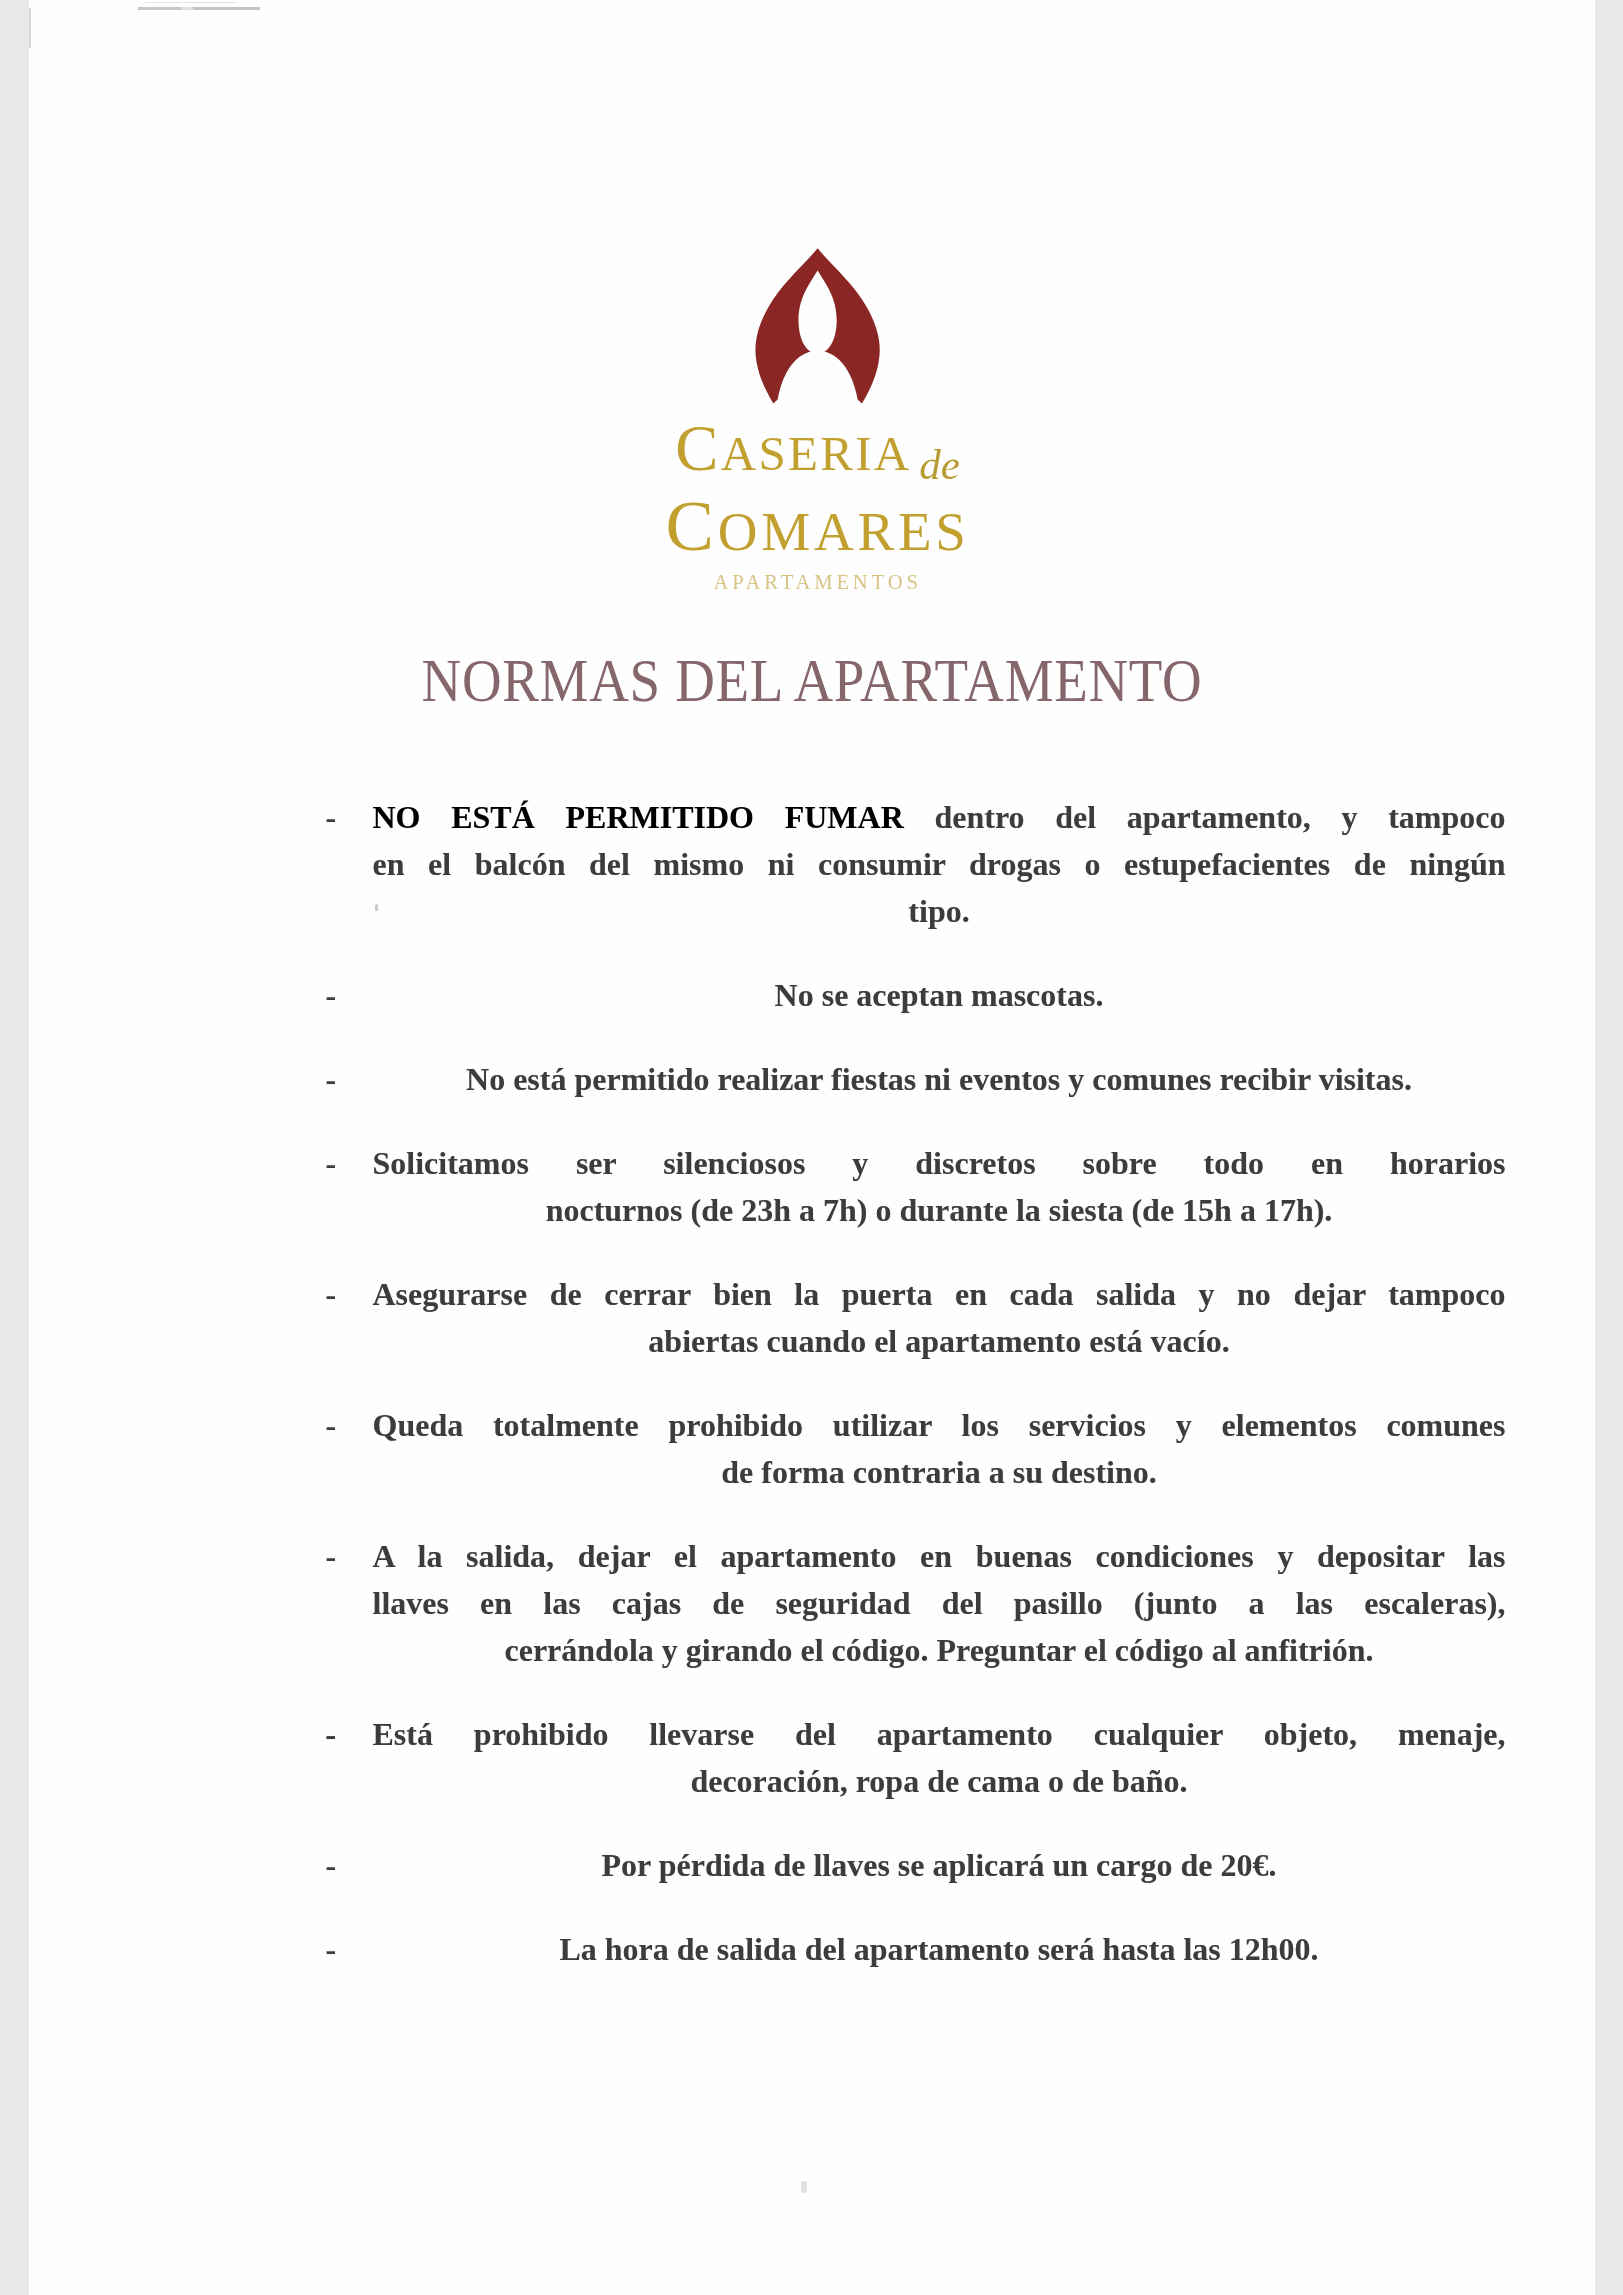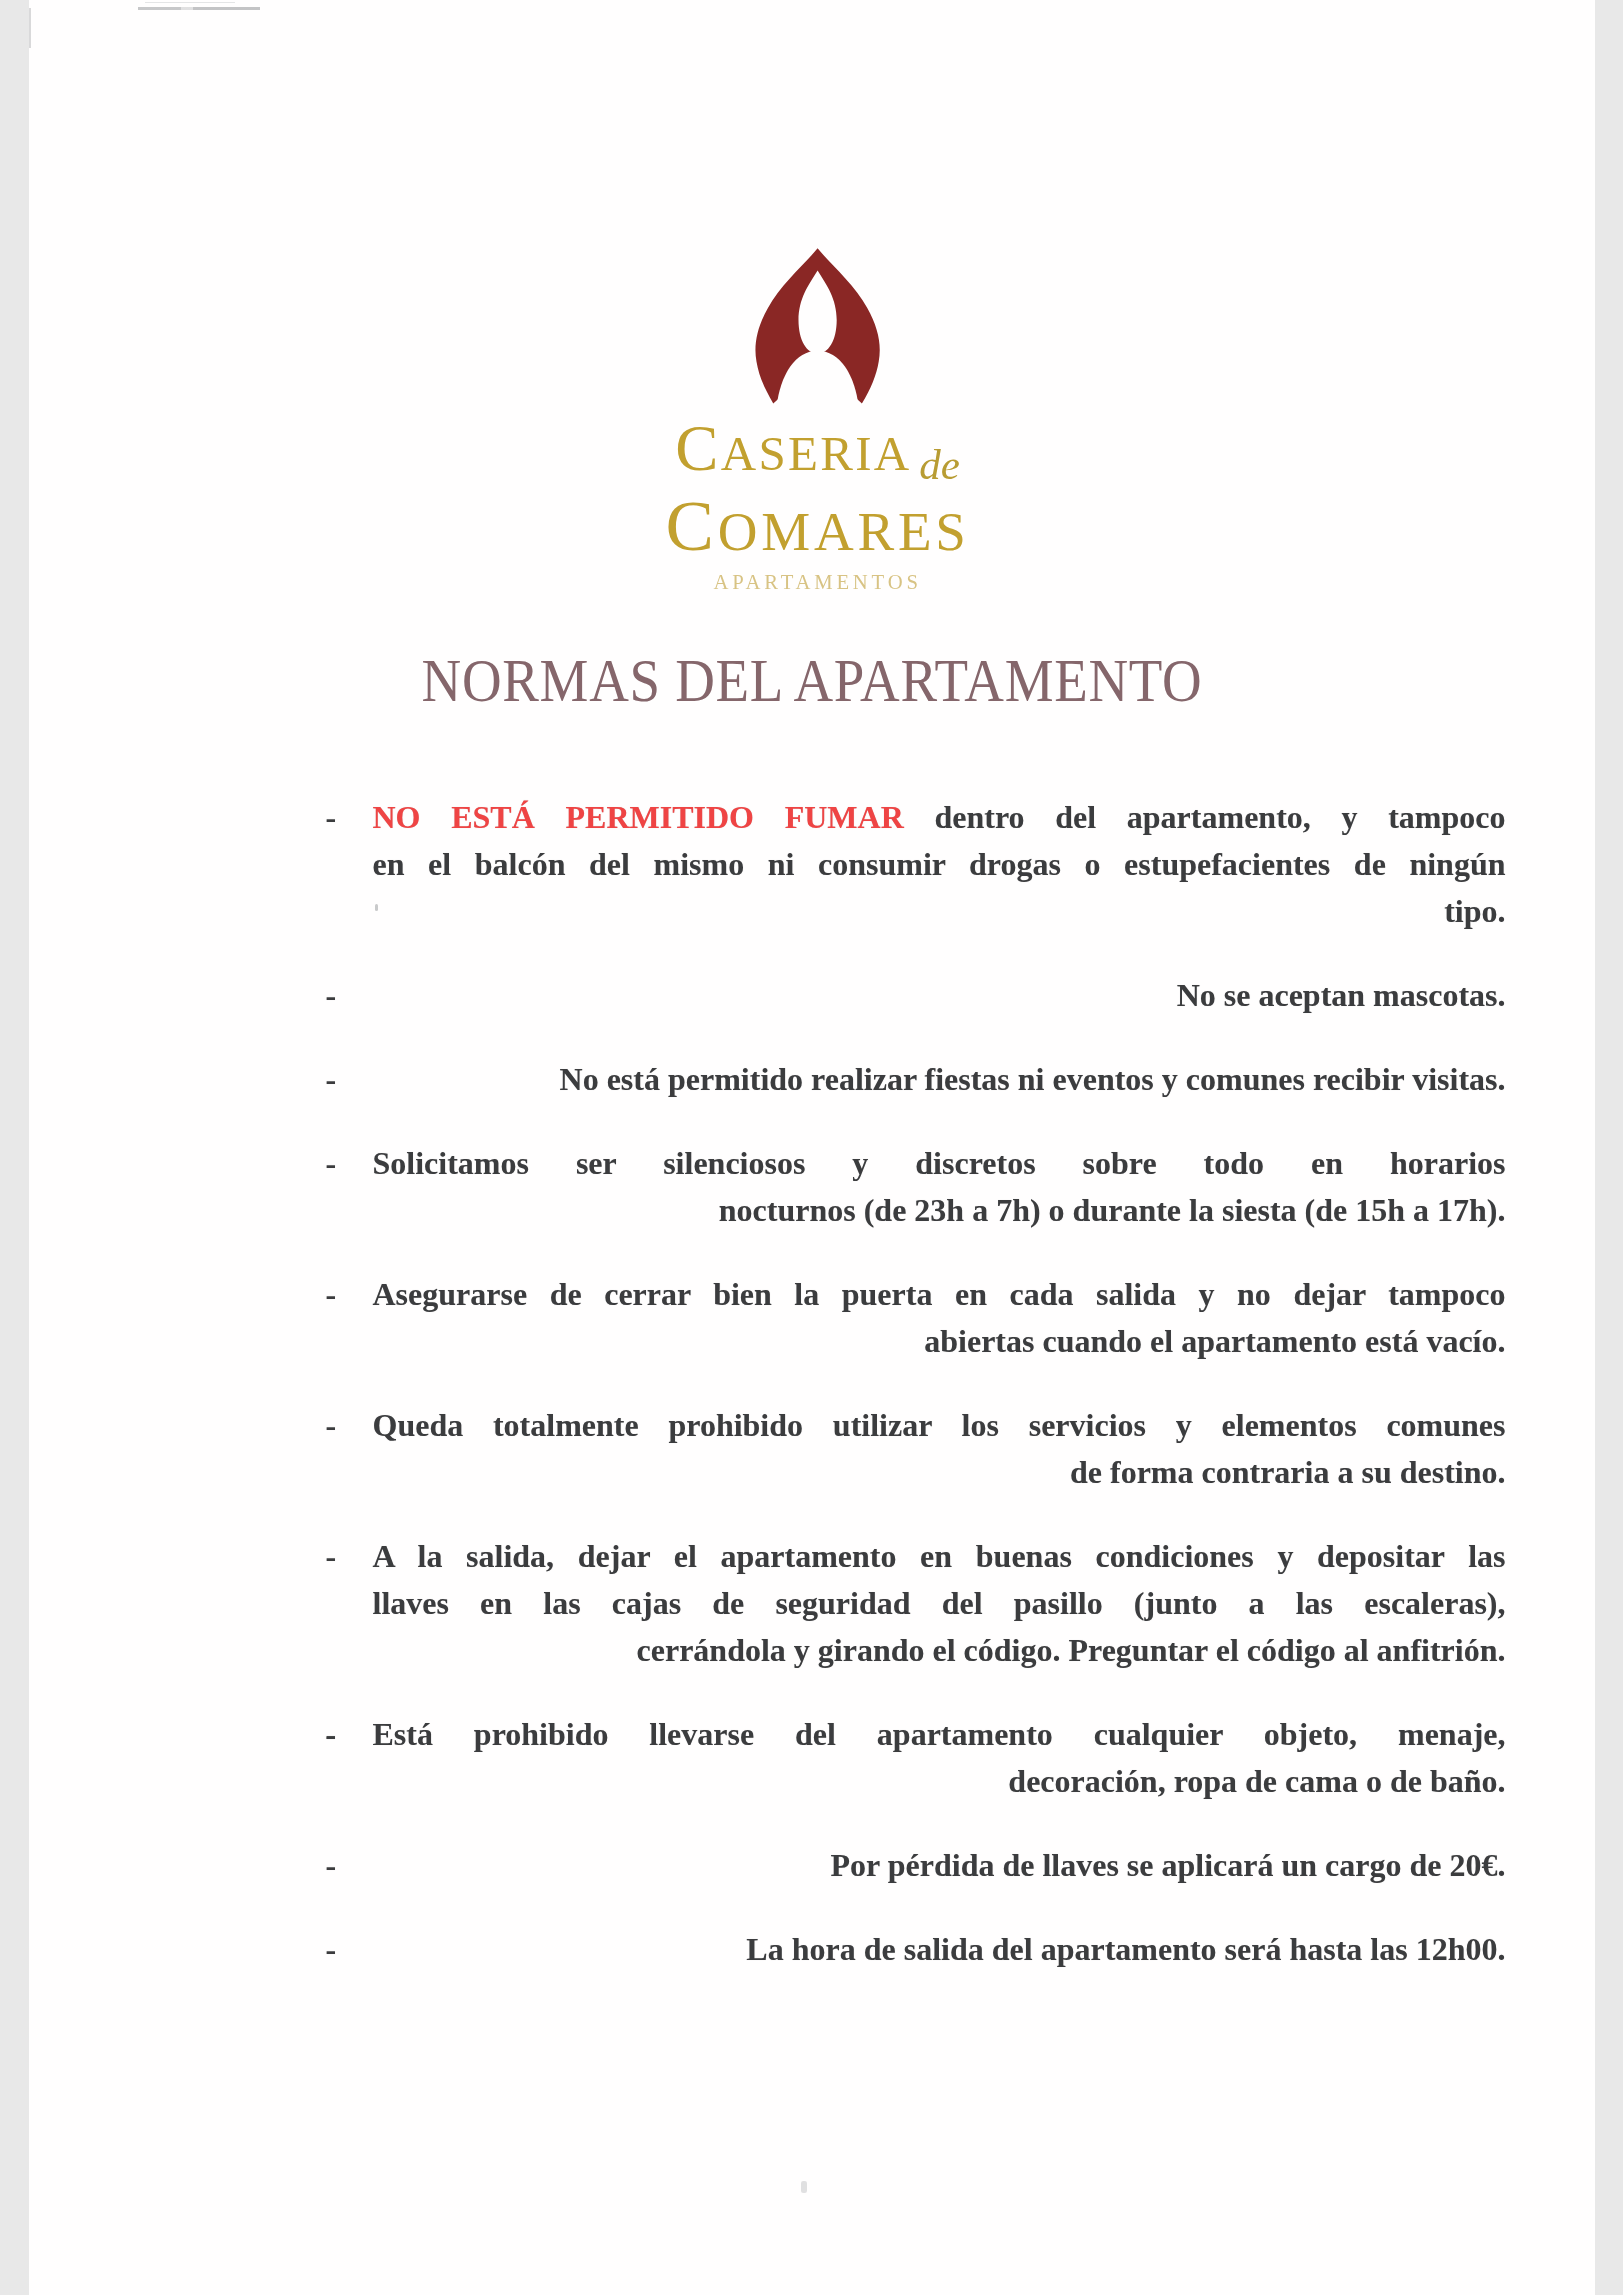--- a/index.html
+++ b/index.html
@@ -40,23 +40,23 @@
   }
 
   
   .rules {
     position:absolute; left:297px; top:794px; width:1180px;
     font-weight:bold; font-size:32px; line-height:47px; color:#3b3c3e;
     text-shadow:0 0 0.8px rgba(70,70,72,.25);
   }
   .rule { position:relative; padding-left:47px; margin-bottom:37px; }
   .dash { position:absolute; left:0; top:0; }
-  .line { text-align:right; white-space:nowrap; }
+  .line { text-align:center; white-space:nowrap; }
   .line.j { text-align:justify; text-align-last:justify; white-space:normal; }
-  .hl { color:#ef4444; }
+  .hl { color:#000000; }
 </style>
 </head>
 <body>
 
 <div class="page">
 
   <div class="artifact scan-line-1"></div>
   <div class="artifact scan-line-2"></div>
   <div class="artifact scan-sliver"></div>
   <div class="artifact scan-dot-1"></div>

